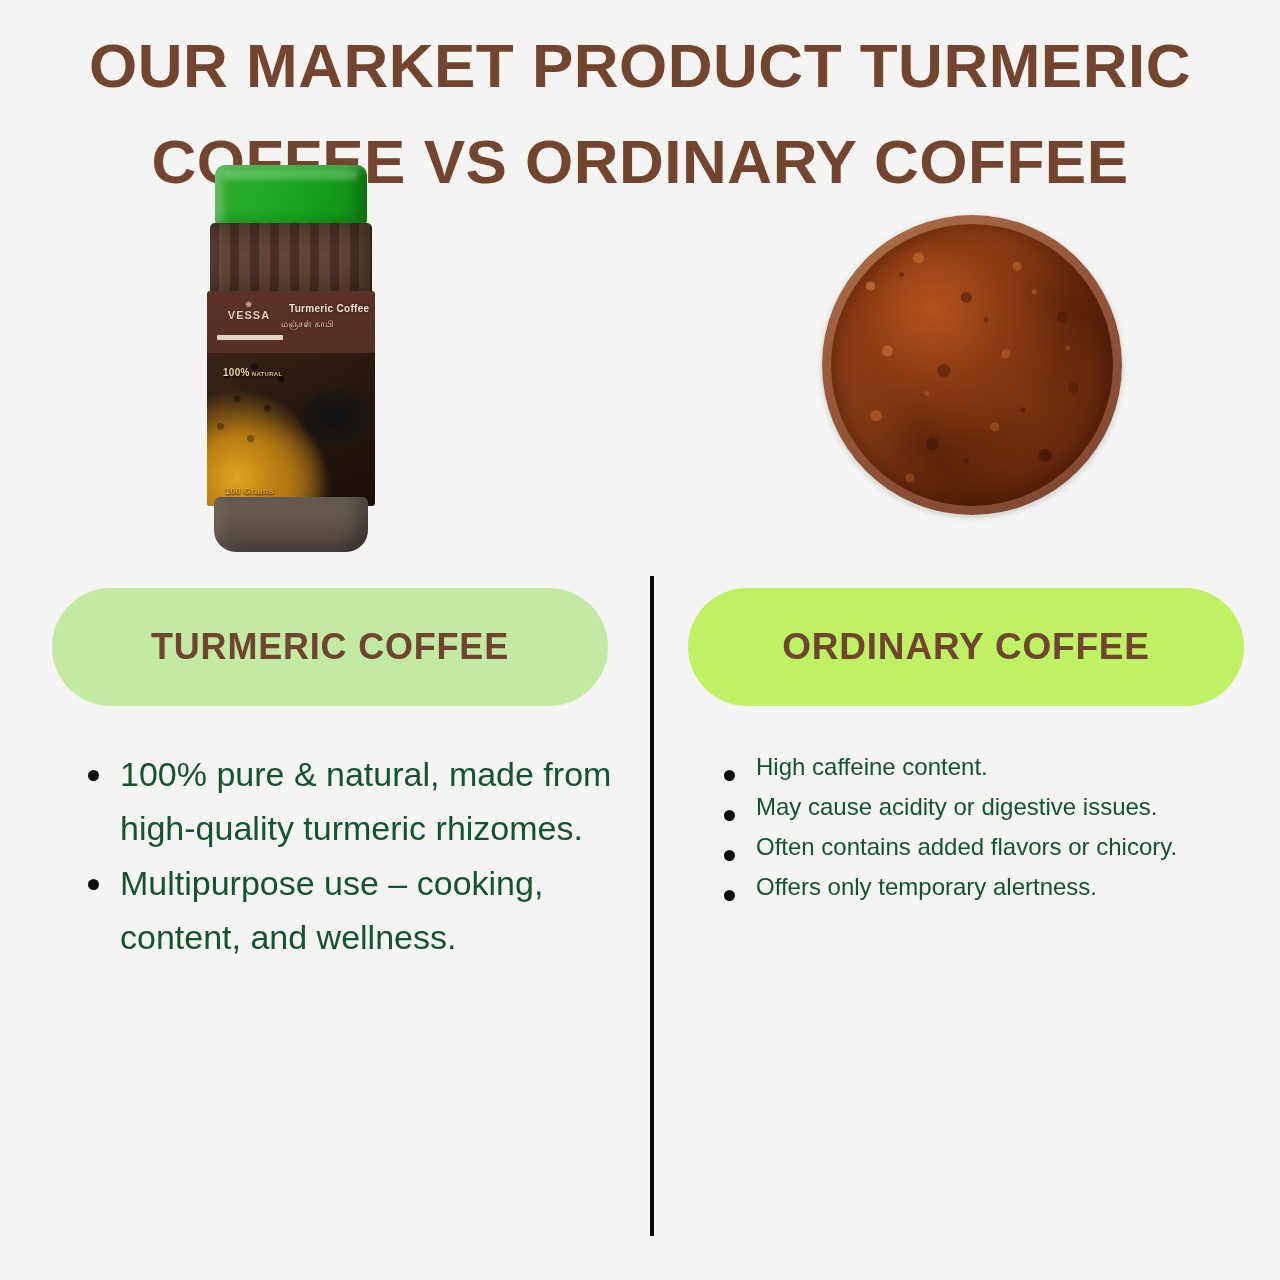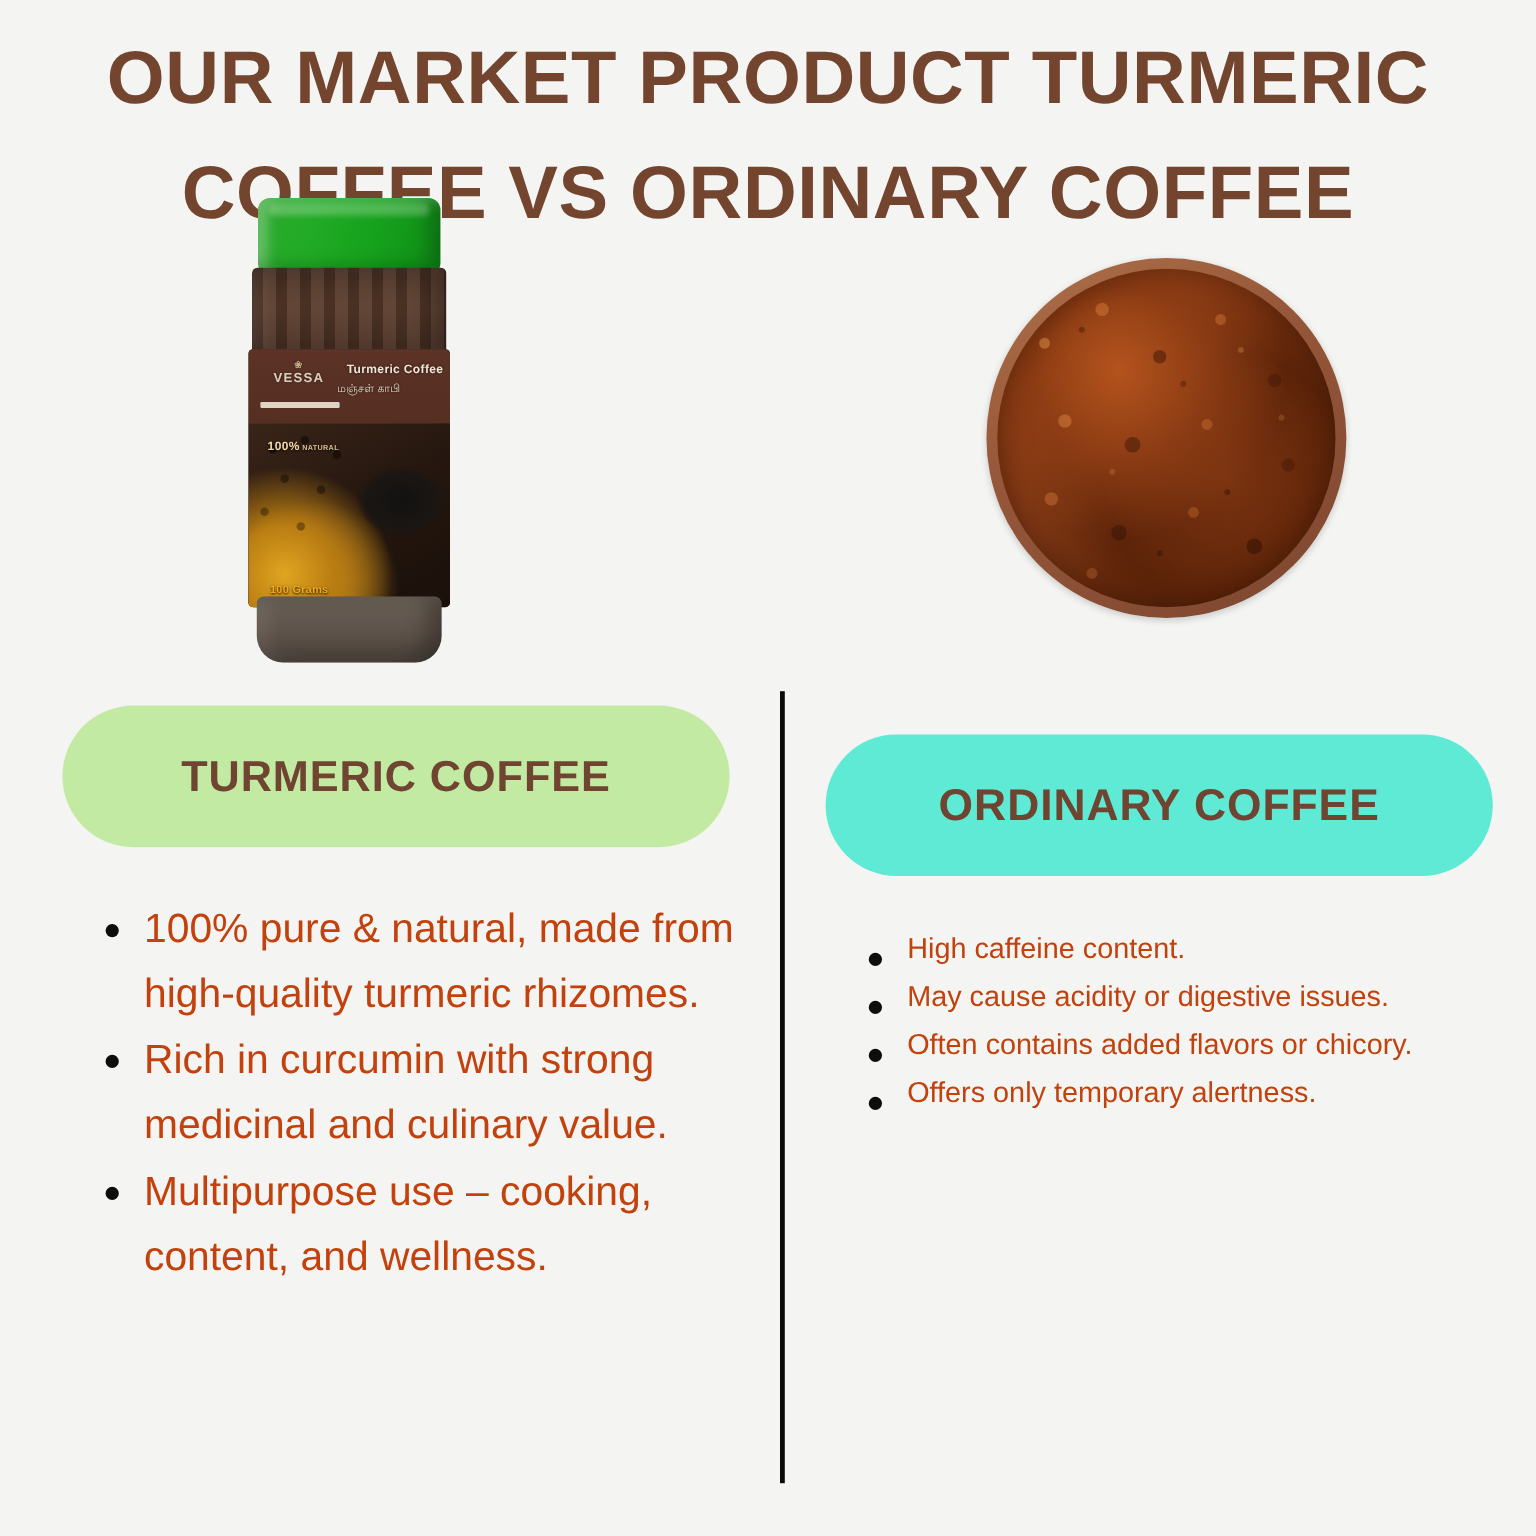--- a/index.html
+++ b/index.html
@@ -301,38 +301,38 @@
     display: flex;
     align-items: center;
     justify-content: center;
     font-family: "Liberation Sans", sans-serif;
     font-weight: bold;
     font-size: 36px;
     letter-spacing: .8px;
     color: #6f4430;
   }
   .pill-green { width: 556px; background: #c3eaa2; }
-  .pill-gray  { width: 556px; background: #5eead4; font-size: 37px; margin-top: 24px; }
+  .pill-gray  { width: 556px; background: #bef264; font-size: 37px; }
 
   .bullets {
     list-style: none;
     margin: 0;
     padding: 0;
     margin-top: 42px;
   }
   .col-left  .bullets { margin-left: 18px; width: 560px; }
   .col-right .bullets { margin-left: 18px; width: 570px; }
 
   .bullets li {
     position: relative;
     padding-left: 50px;
     font-family: "Liberation Sans", sans-serif;
     font-size: 34px;
     line-height: 1.58;
-    color: #c2410c;
+    color: #14532d;
     margin-bottom: 2px;
   }
   .col-right .bullets li { font-size: 24px; }
 
   .bullets li::before {
     content: "";
     position: absolute;
     left: 18px;
     top: 22px;
     width: 11px;
@@ -380,21 +380,20 @@
     </div>
   </div>
 </div>
 
 <div class="divider"></div>
 
 <div class="col col-left">
   <div class="pill pill-green">TURMERIC COFFEE</div>
   <ul class="bullets">
     <li>100% pure &amp; natural, made from high-quality turmeric rhizomes.</li>
-    <li>Rich in curcumin with strong medicinal and culinary value.</li>
     <li>Multipurpose use – cooking, content, and wellness.</li>
   </ul>
 </div>
 
 <div class="col col-right">
   <div class="pill pill-gray">ORDINARY COFFEE</div>
   <ul class="bullets">
     <li>High caffeine content.</li>
     <li>May cause acidity or digestive issues.</li>
     <li>Often contains added flavors or chicory.</li>

